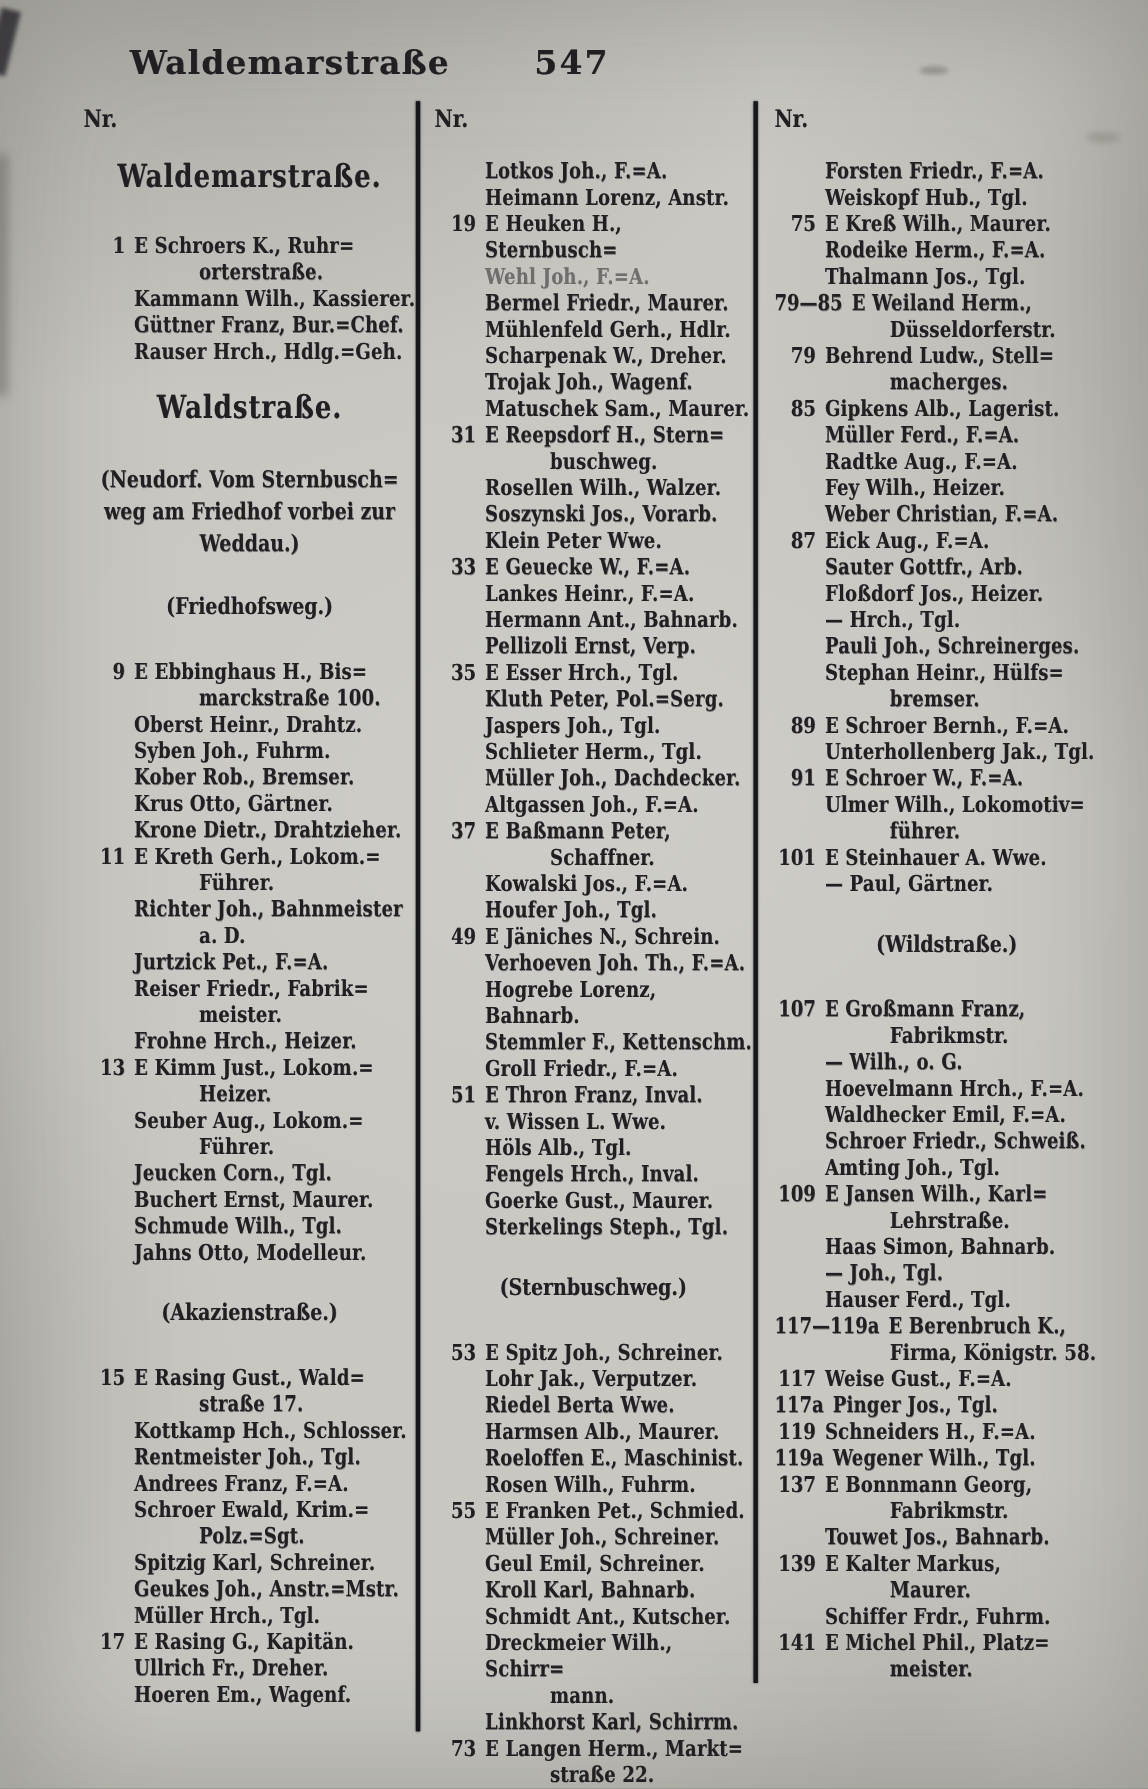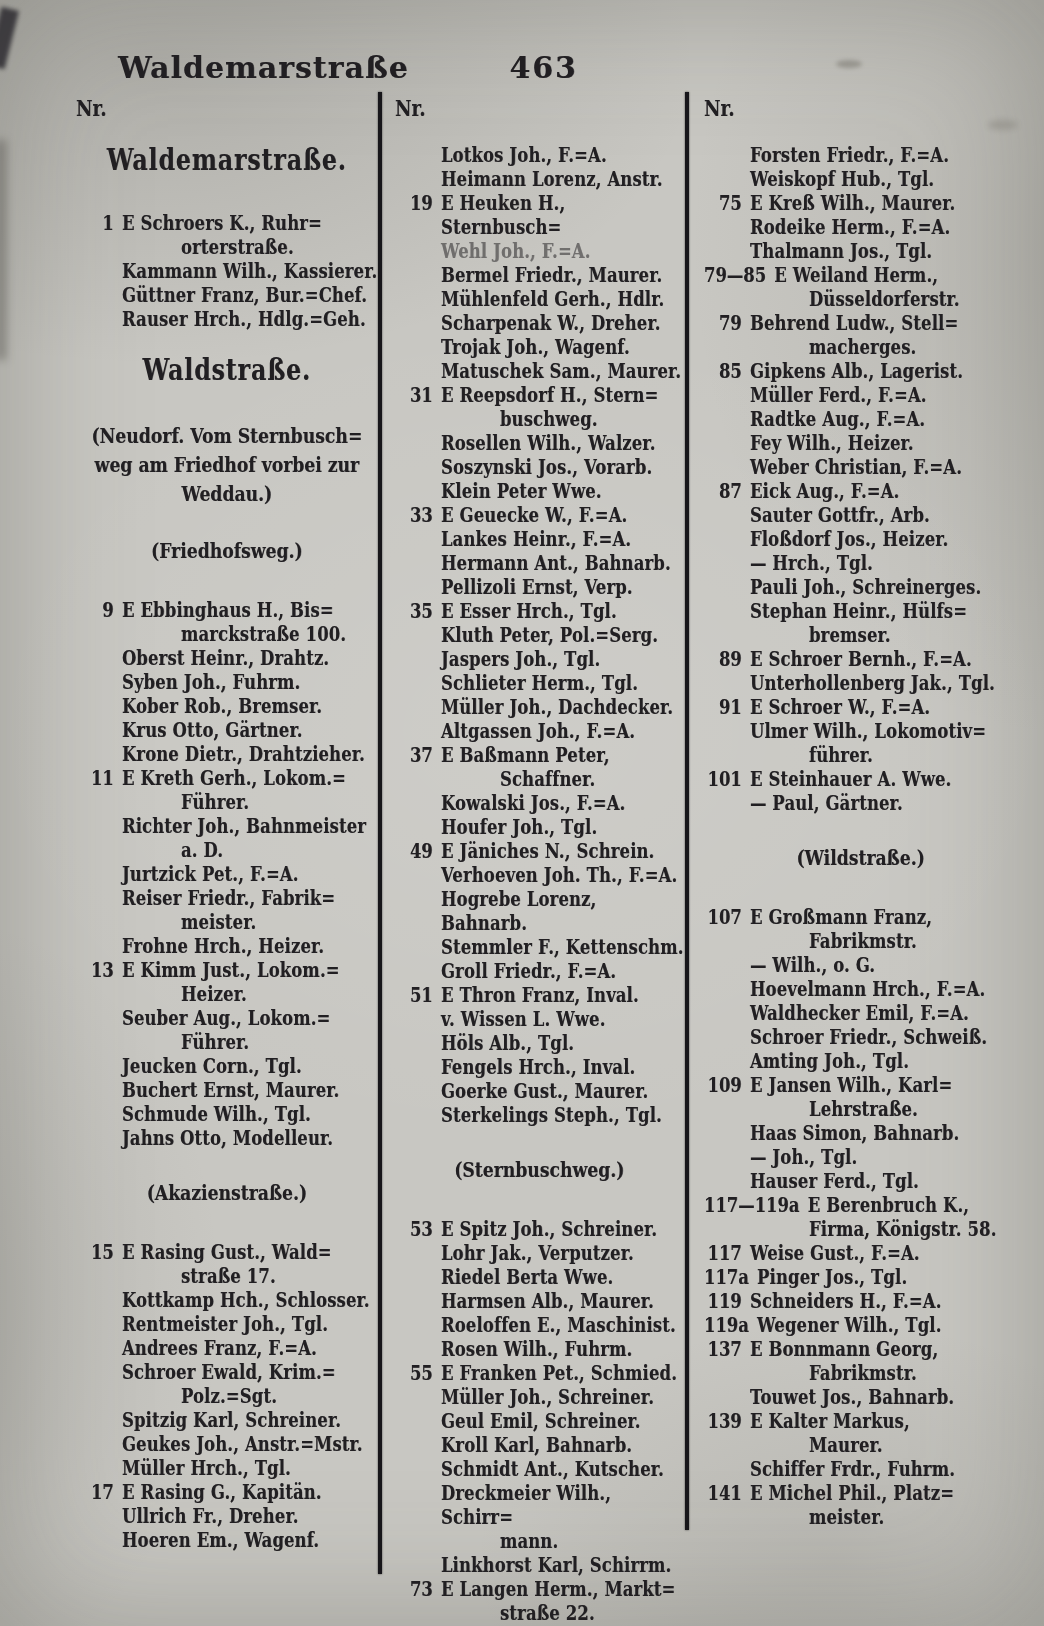--- a/index.html
+++ b/index.html
@@ -10,21 +10,21 @@
       radial-gradient(ellipse 900px 500px at 15% 4%, rgba(85,84,78,0.20), transparent 60%),
       radial-gradient(ellipse 700px 900px at 103% 15%, rgba(110,108,100,0.18), transparent 55%),
       radial-gradient(ellipse 800px 600px at 50% 45%, rgba(255,255,255,0.10), transparent 70%),
       radial-gradient(ellipse 600px 400px at 80% 96%, rgba(105,104,96,0.16), transparent 60%),
       radial-gradient(ellipse 500px 700px at -5% 80%, rgba(100,99,92,0.14), transparent 55%);
     box-shadow: inset 0 0 140px rgba(70,68,60,0.35);
     font-family:"DejaVu Serif","Liberation Serif",serif;
     font-weight:bold;color:#211f22;
   }
   .ink{ text-shadow:0.4px 0.4px 0.6px rgba(25,23,26,0.45); }
-  .hdr{ position:absolute;top:50px;text-align:right;font-size:30px;letter-spacing:1px; }
+  .hdr{ position:absolute;top:40px;text-align:center;font-size:30px;letter-spacing:1px; }
   .hdr-left{ left:118px;width:284px; }
   .hdr-num{ left:462px;width:116px;letter-spacing:2px; }
   .hdr-right{ left:648px;width:276px; }
   .divider{ position:absolute;width:4px;background:#17161a;box-shadow:0 0 2px rgba(10,10,10,0.7); }
   .divider-1{ left:378px;top:92px;height:1482px; }
   .divider-2{ left:685px;top:92px;height:1438px; }
   .col{ position:absolute;top:95px;transform:scaleX(0.82);transform-origin:0 0; }
   .col-1{ left:76px;width:368px; }
   .col-2{ left:395px;width:352px; }
   .col-3{ left:704px;width:382px; }
@@ -45,21 +45,21 @@
 </head>
 <body>
 
 <div class="page ink">
   <div class="smudge-topleft"></div>
   <div class="smudge-left-mid"></div>
   <div class="speck-1"></div>
   <div class="speck-2"></div>
 
   <div class="hdr hdr-left">Waldemarstraße</div>
-  <div class="hdr hdr-num">463</div>
+  <div class="hdr hdr-num">547</div>
 
   <div class="divider divider-1"></div>
   <div class="divider divider-2"></div>
 
   <div class="col col-1">
       <div class="nr-label">Nr.</div>
       <div class="street-heading">Waldemarstraße.</div>
       <div class="entry">
         <span class="nr">1</span>
         <span class="txt">E Schroers K., Ruhr=</span>

